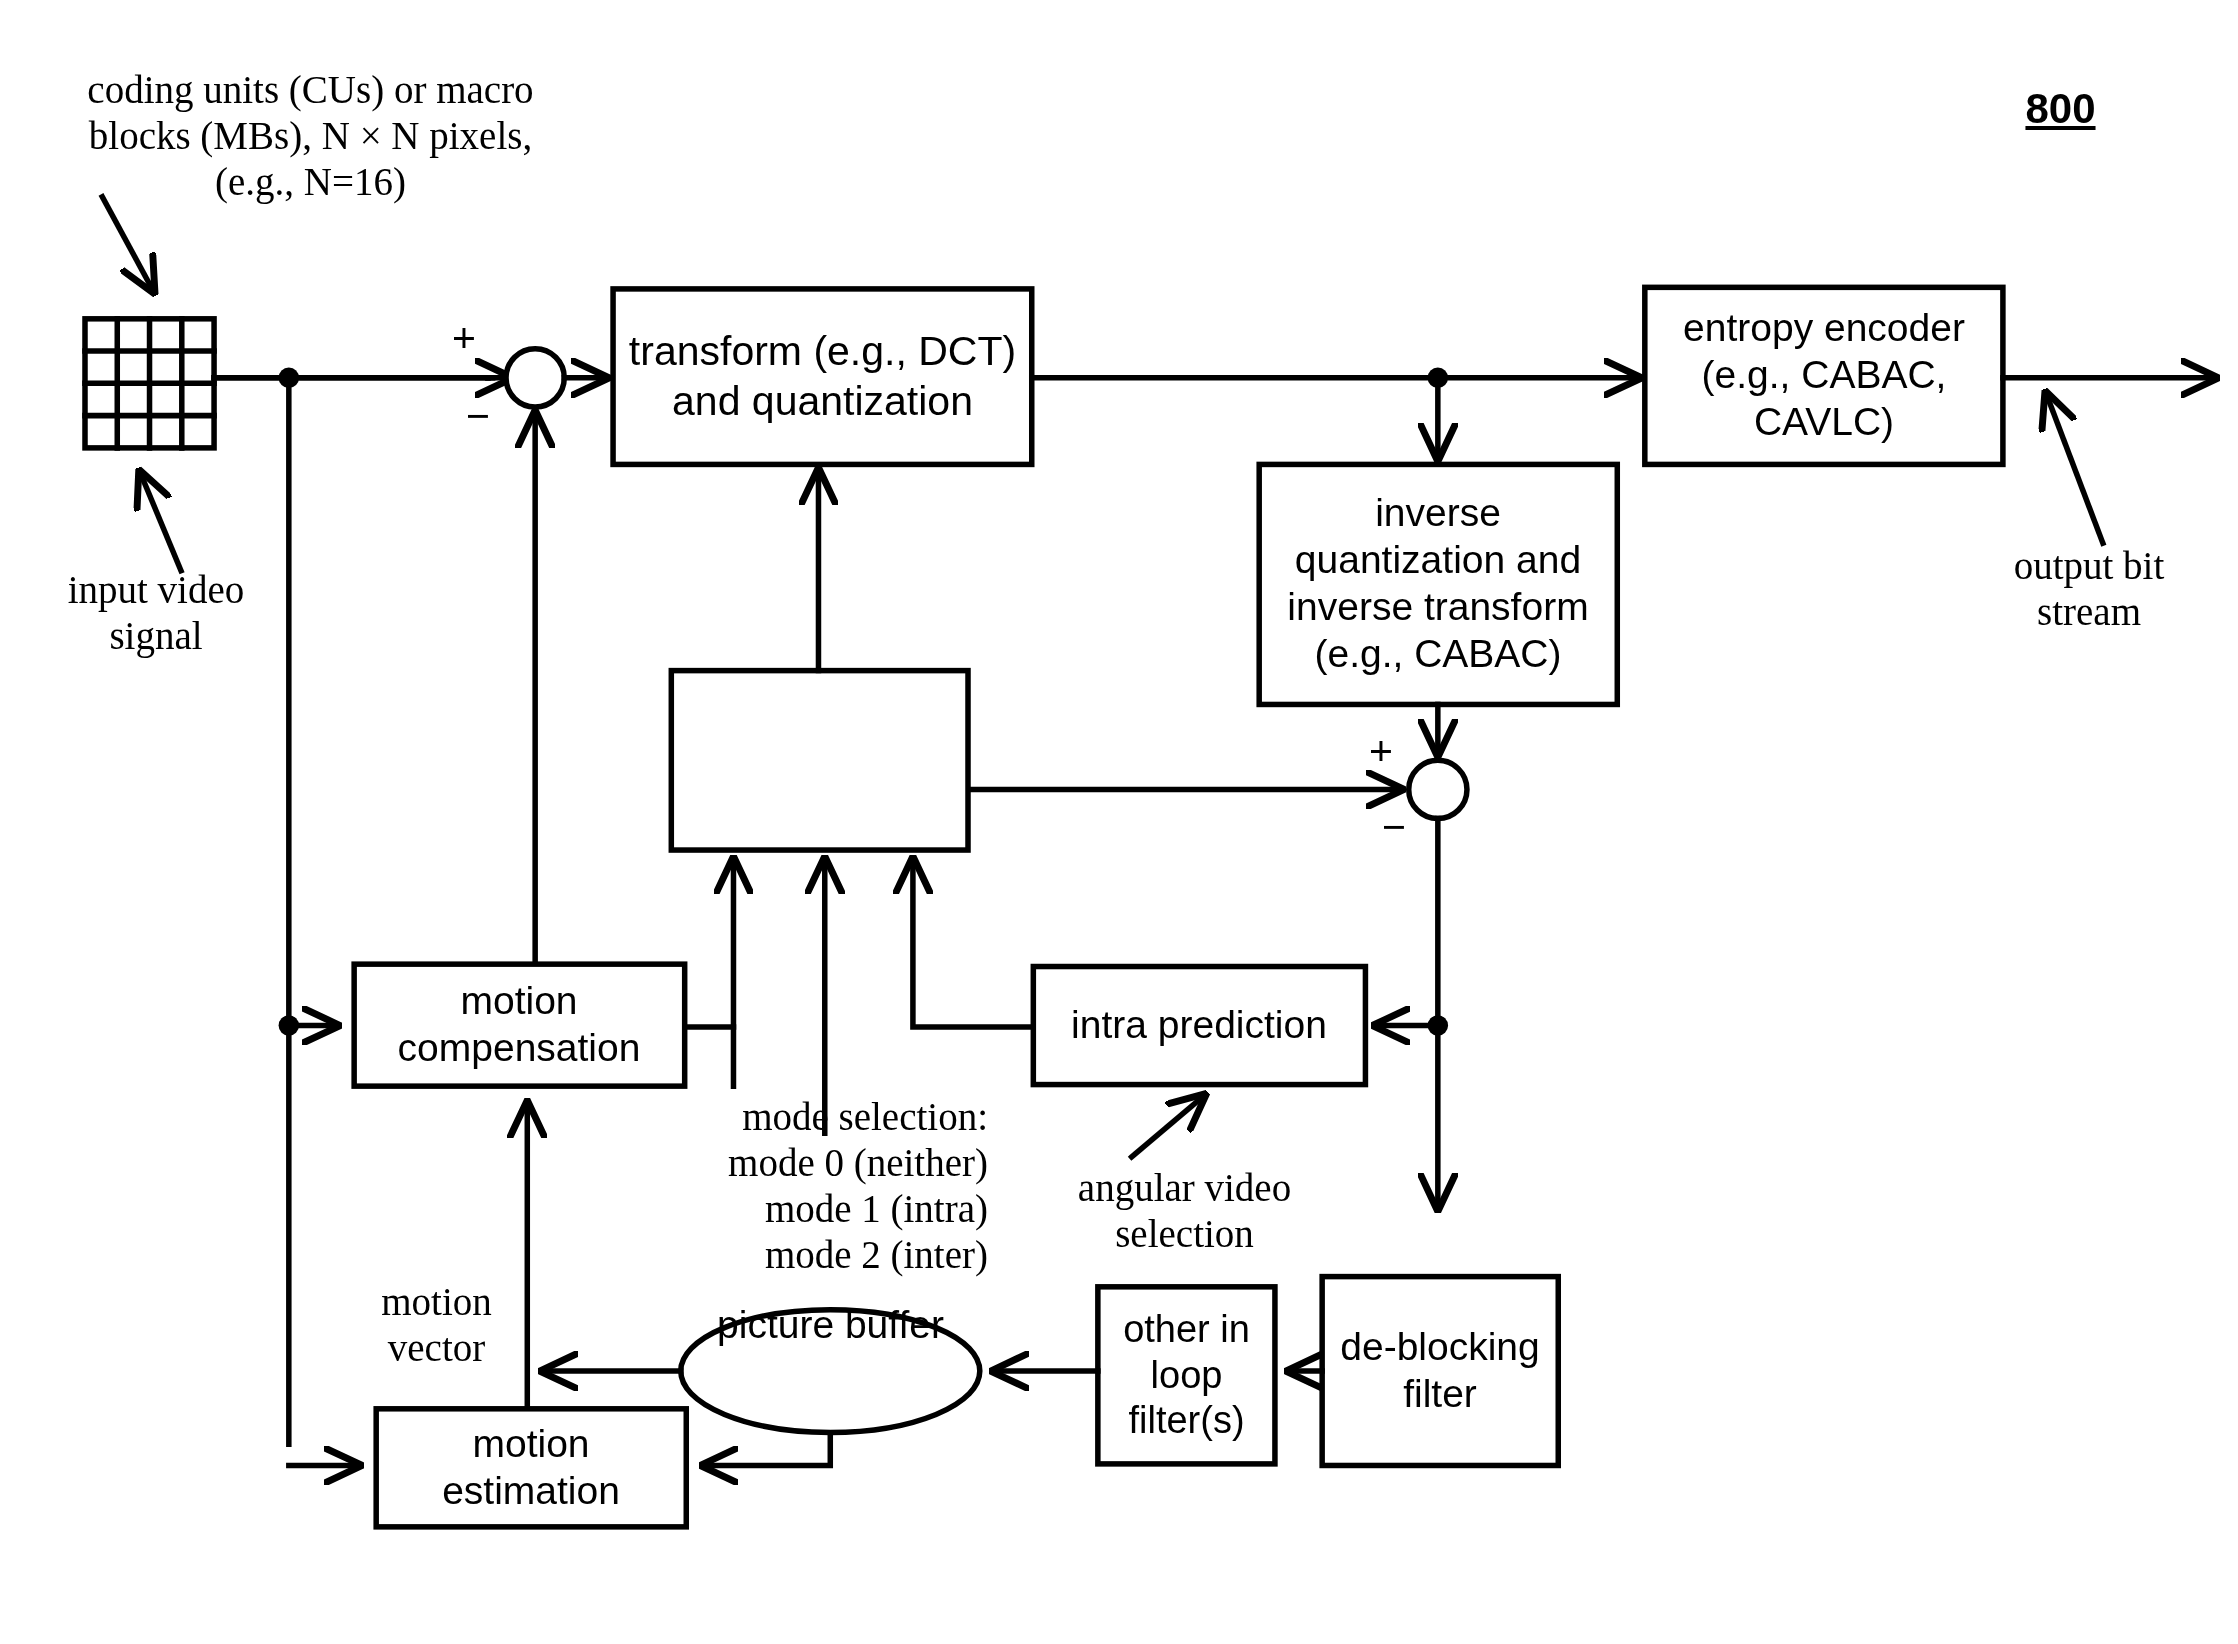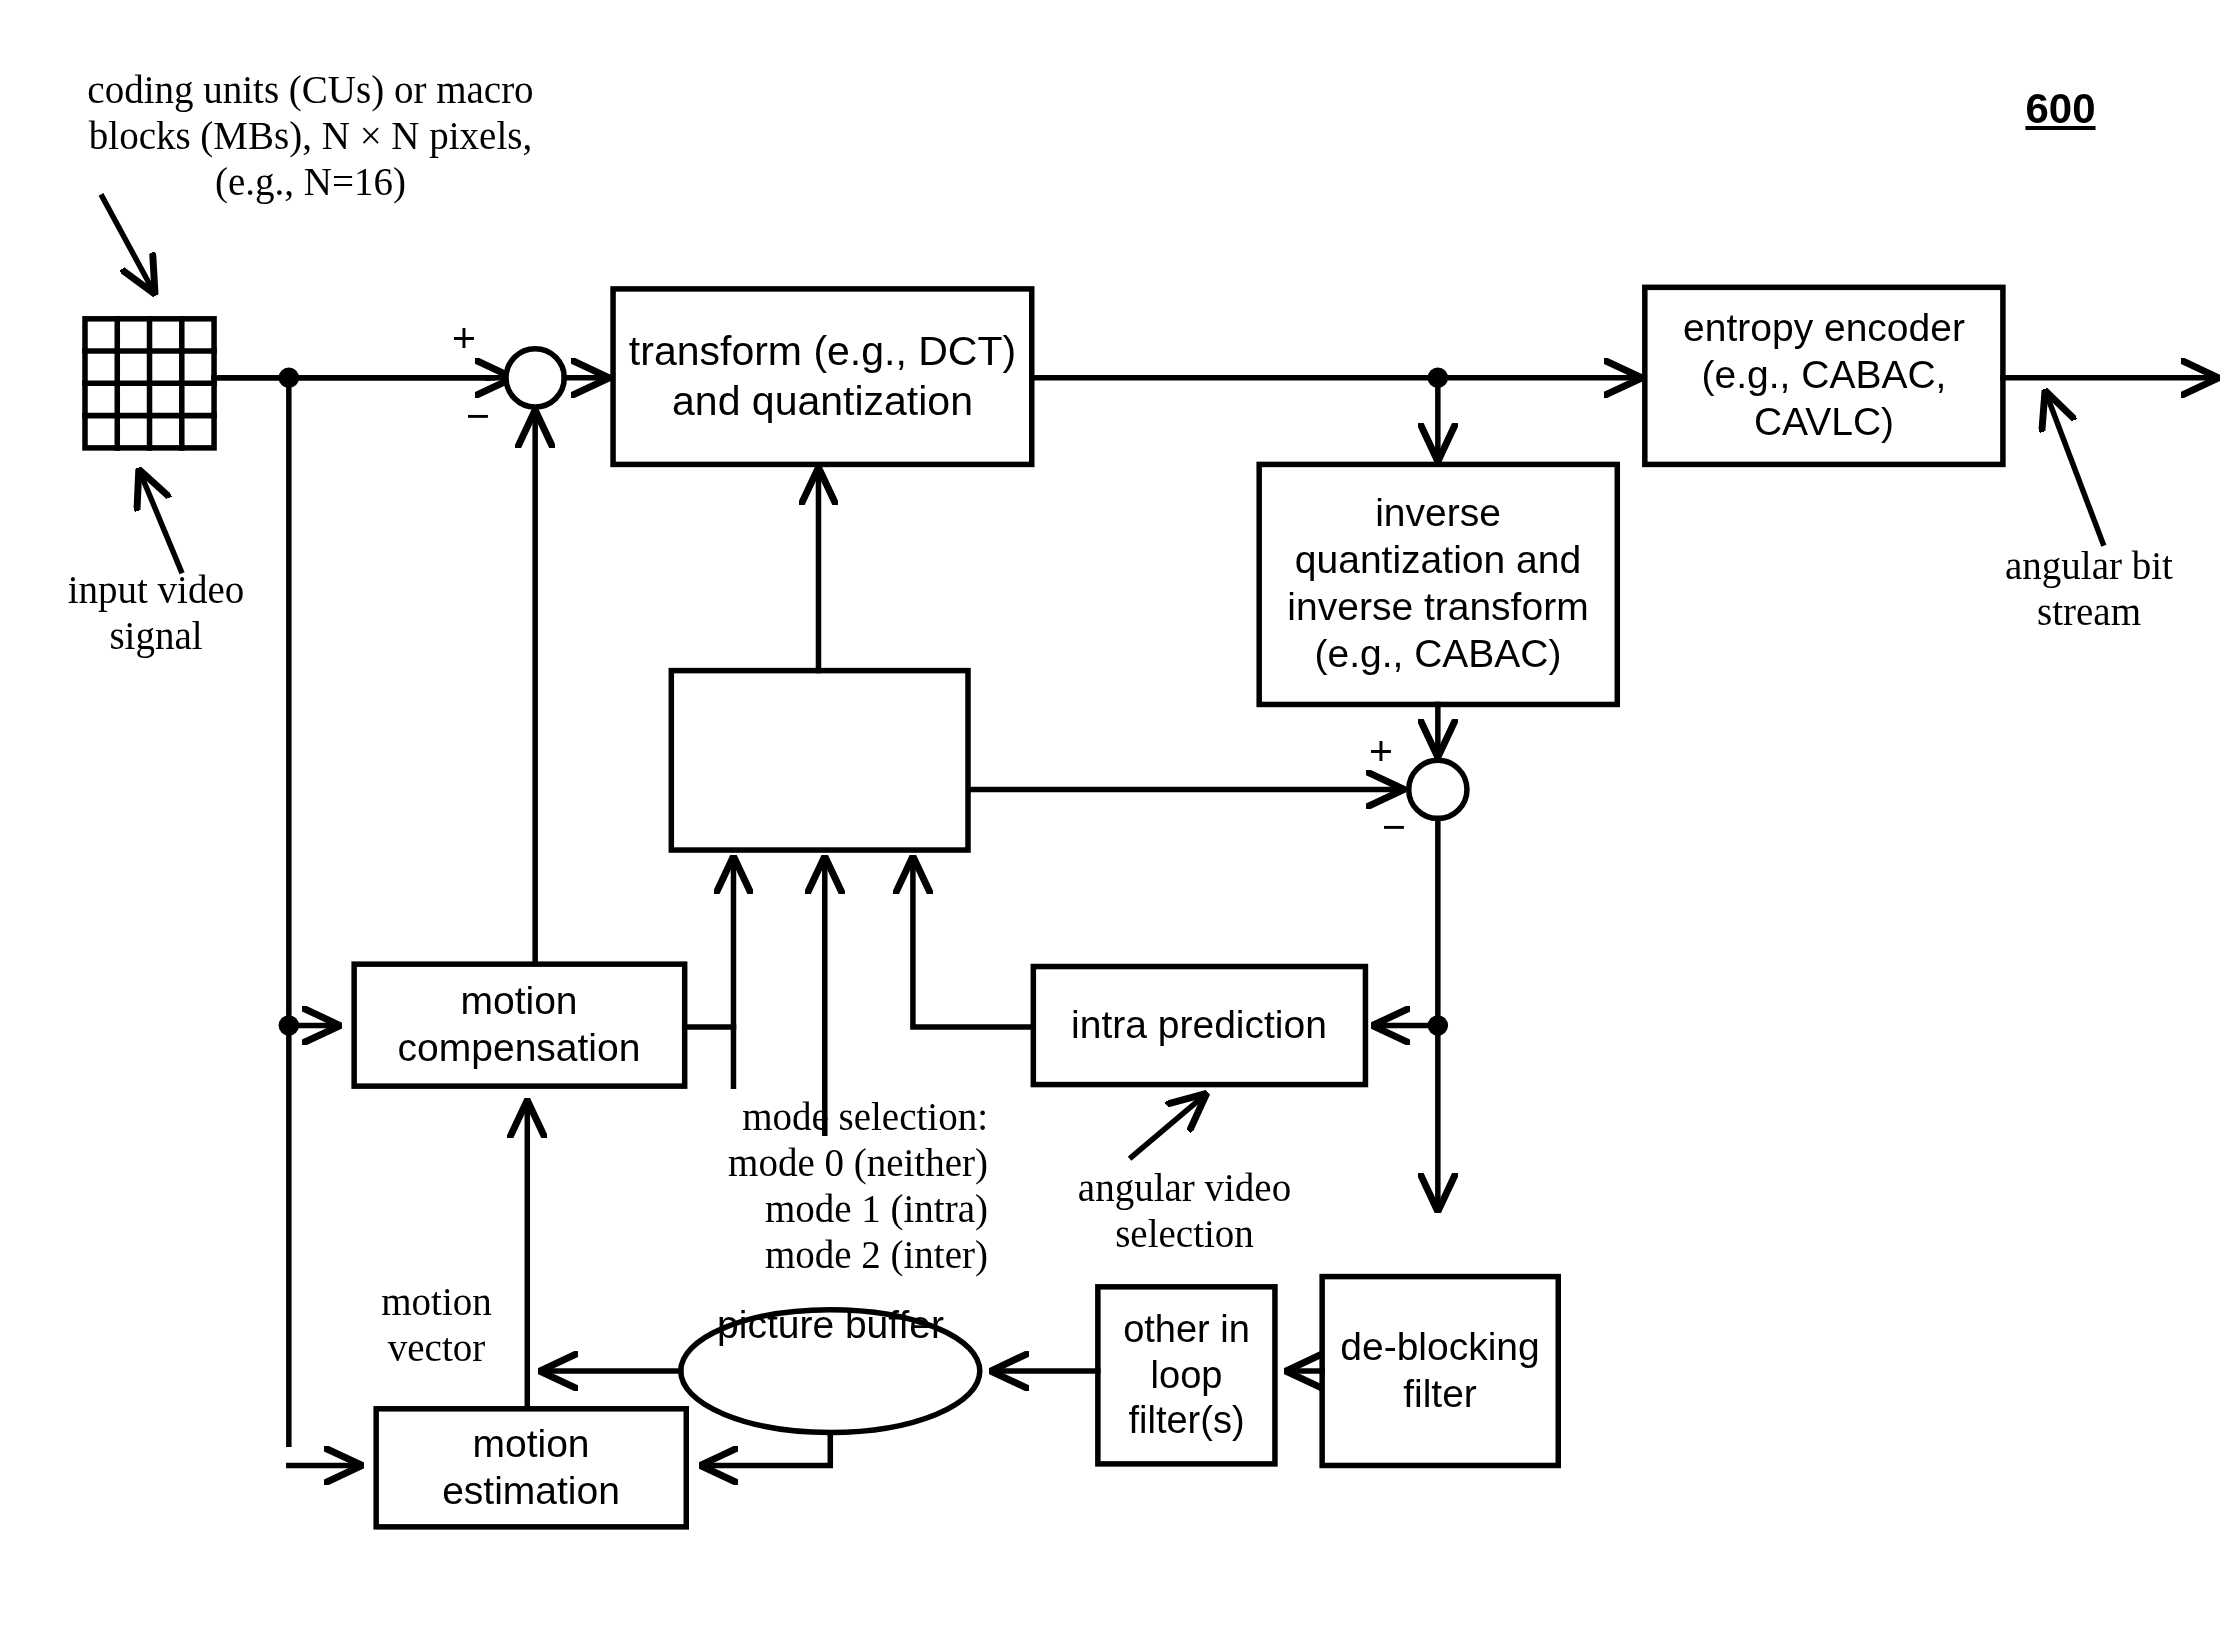--- a/index.html
+++ b/index.html
@@ -97,30 +97,30 @@
     <rect x="1680" y="1622" width="300" height="240" fill="#fff"></rect>
     <line x1="1680" y1="1742" x2="1638" y2="1742" marker-end="url(#ah)"></line>
 
     <line x1="130" y1="250" x2="195" y2="370" marker-end="url(#ah)"></line>
     <line x1="230" y1="725" x2="178" y2="600" marker-end="url(#ah)"></line>
     <line x1="2672" y1="690" x2="2600" y2="500" marker-end="url(#ah)"></line>
     <line x1="1438" y1="1470" x2="1530" y2="1392" marker-end="url(#ah)"></line>
   </g>
 </svg>
 
-<div class="figno" style="left:1999px;top:85px;width:123px;text-align:center;font-size:42px;">600</div>
+<div class="figno" style="left:1999px;top:85px;width:123px;text-align:center;font-size:42px;">800</div>
 
 <div class="lbl" style="left:39px;top:67px;width:543px;font-size:39px;">coding units (CUs) or macro
 blocks (MBs), N × N pixels,
 (e.g., N=16)</div>
 
 <div class="lbl" style="left:22px;top:567px;width:268px;font-size:39px;">input video
 signal</div>
 
-<div class="lbl" style="left:1959px;top:543px;width:260px;font-size:39px;">angular bit
+<div class="lbl" style="left:1959px;top:543px;width:260px;font-size:39px;">output bit
 stream</div>
 
 <div class="boxtext" style="left:613px;top:289px;width:419px;height:175px;font-size:41px;">transform (e.g., DCT)
 and quantization</div>
 
 <div class="boxtext" style="left:1645px;top:287px;width:358px;height:177px;font-size:39px;">entropy encoder
 (e.g., CABAC,
 CAVLC)</div>
 
 <div class="boxtext" style="left:1259px;top:464px;width:358px;height:240px;font-size:39px;">inverse

